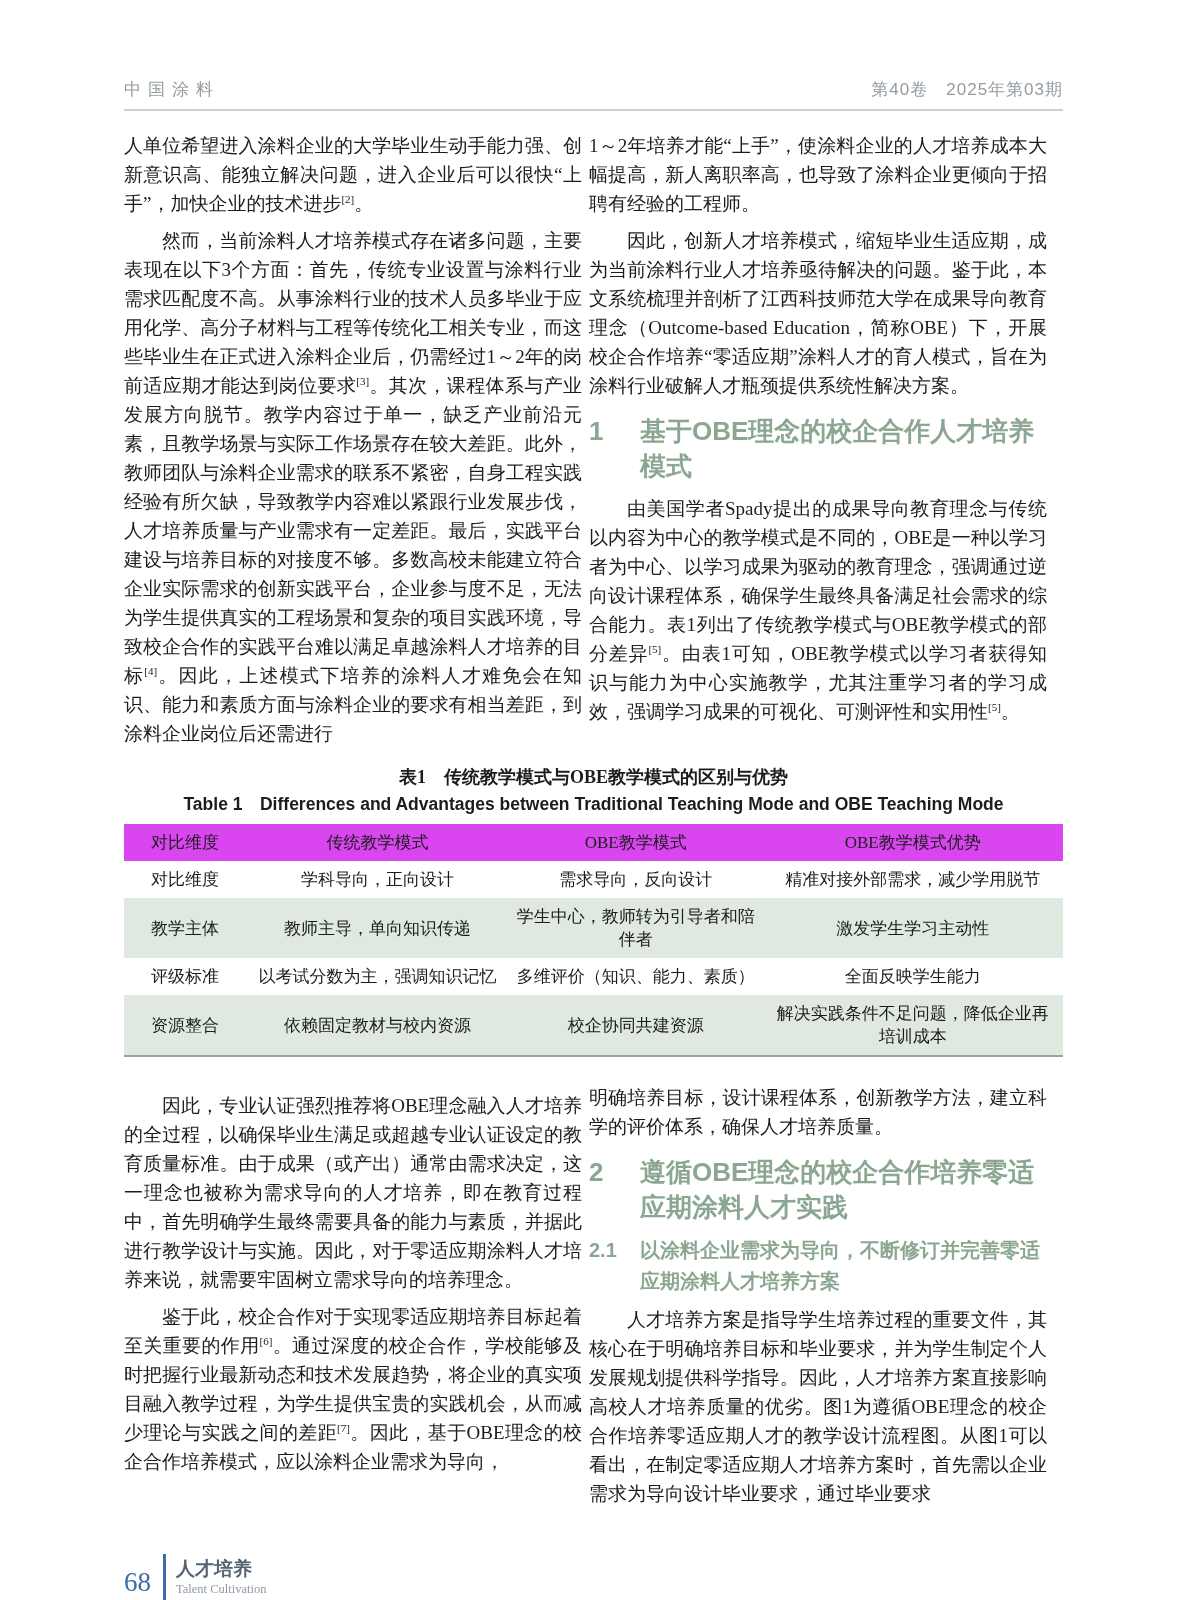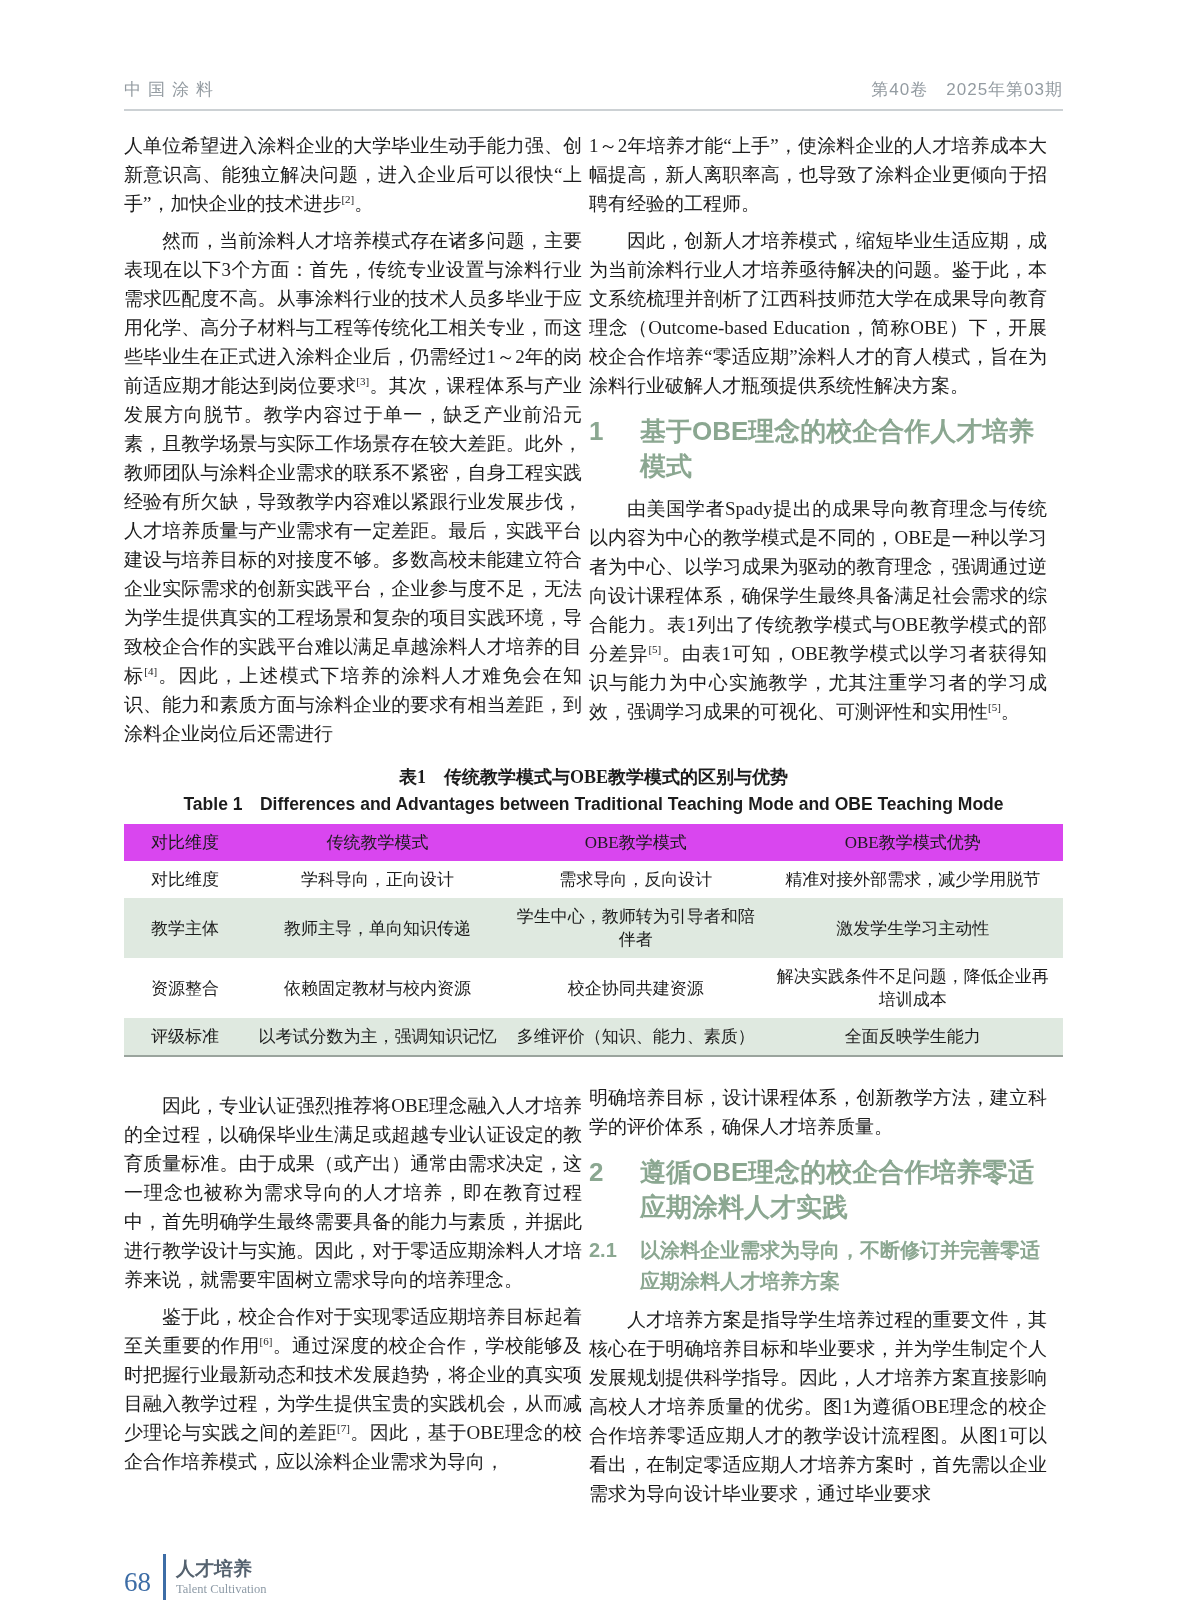--- a/index.html
+++ b/index.html
@@ -179,30 +179,30 @@
           <td class="c2">需求导向，反向设计</td>
           <td class="c3">精准对接外部需求，减少学用脱节</td>
         </tr>
         <tr>
           <td class="c0">教学主体</td>
           <td class="c1">教师主导，单向知识传递</td>
           <td class="c2">学生中心，教师转为引导者和陪伴者</td>
           <td class="c3">激发学生学习主动性</td>
         </tr>
         <tr>
+          <td class="c0">评级标准</td>
+          <td class="c1">以考试分数为主，强调知识记忆</td>
+          <td class="c2">多维评价（知识、能力、素质）</td>
+          <td class="c3">全面反映学生能力</td>
+        </tr>
+        <tr>
           <td class="c0">资源整合</td>
           <td class="c1">依赖固定教材与校内资源</td>
           <td class="c2">校企协同共建资源</td>
           <td class="c3">解决实践条件不足问题，降低企业再培训成本</td>
-        </tr>
-        <tr>
-          <td class="c0">评级标准</td>
-          <td class="c1">以考试分数为主，强调知识记忆</td>
-          <td class="c2">多维评价（知识、能力、素质）</td>
-          <td class="c3">全面反映学生能力</td>
         </tr>
       </tbody>
     </table>
   </section>
 
   <main class="columns bottom">
     <div class="col">
       <p class="body indent">因此，专业认证强烈推荐将OBE理念融入人才培养的全过程，以确保毕业生满足或超越专业认证设定的教育质量标准。由于成果（或产出）通常由需求决定，这一理念也被称为需求导向的人才培养，即在教育过程中，首先明确学生最终需要具备的能力与素质，并据此进行教学设计与实施。因此，对于零适应期涂料人才培养来说，就需要牢固树立需求导向的培养理念。</p>
       <p class="body indent">鉴于此，校企合作对于实现零适应期培养目标起着至关重要的作用<sup>[6]</sup>。通过深度的校企合作，学校能够及时把握行业最新动态和技术发展趋势，将企业的真实项目融入教学过程，为学生提供宝贵的实践机会，从而减少理论与实践之间的差距<sup>[7]</sup>。因此，基于OBE理念的校企合作培养模式，应以涂料企业需求为导向，</p>
     </div>

